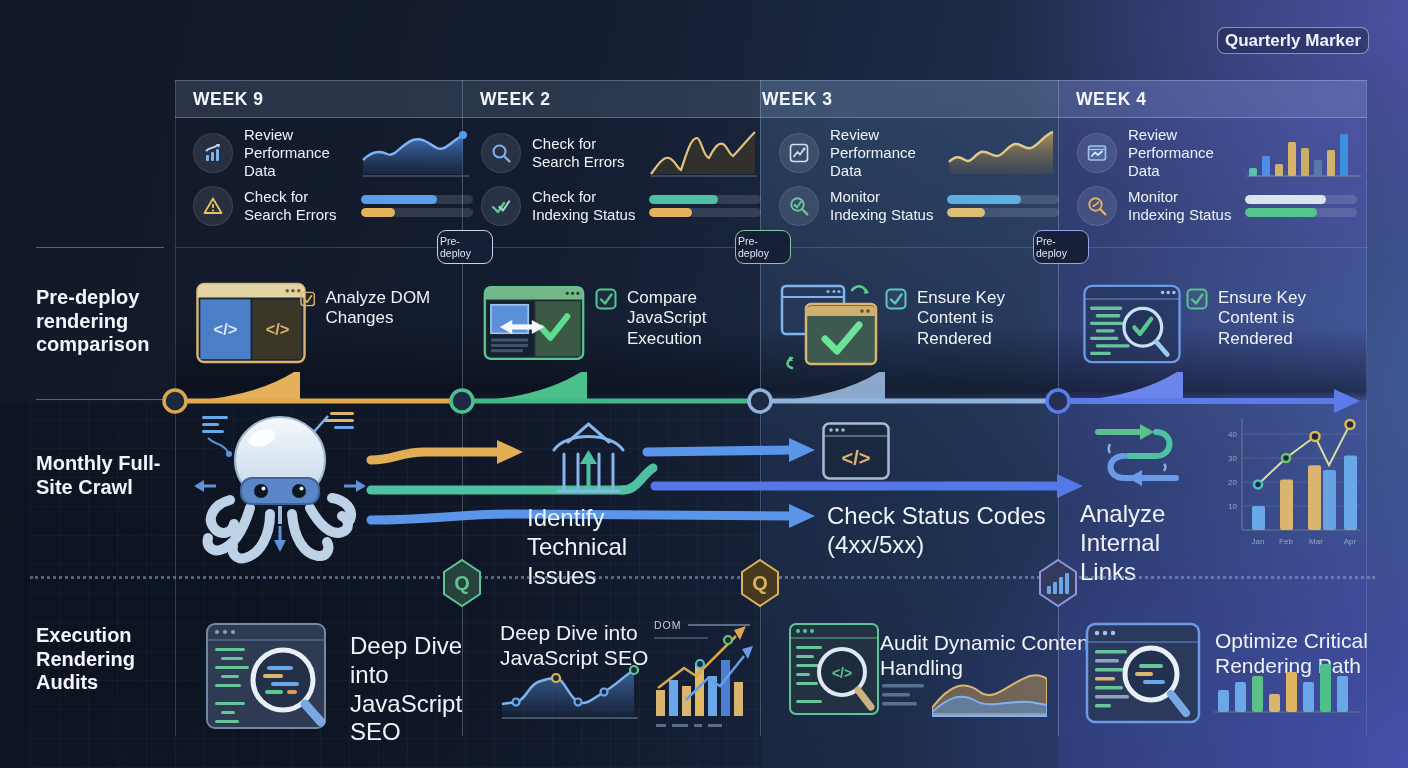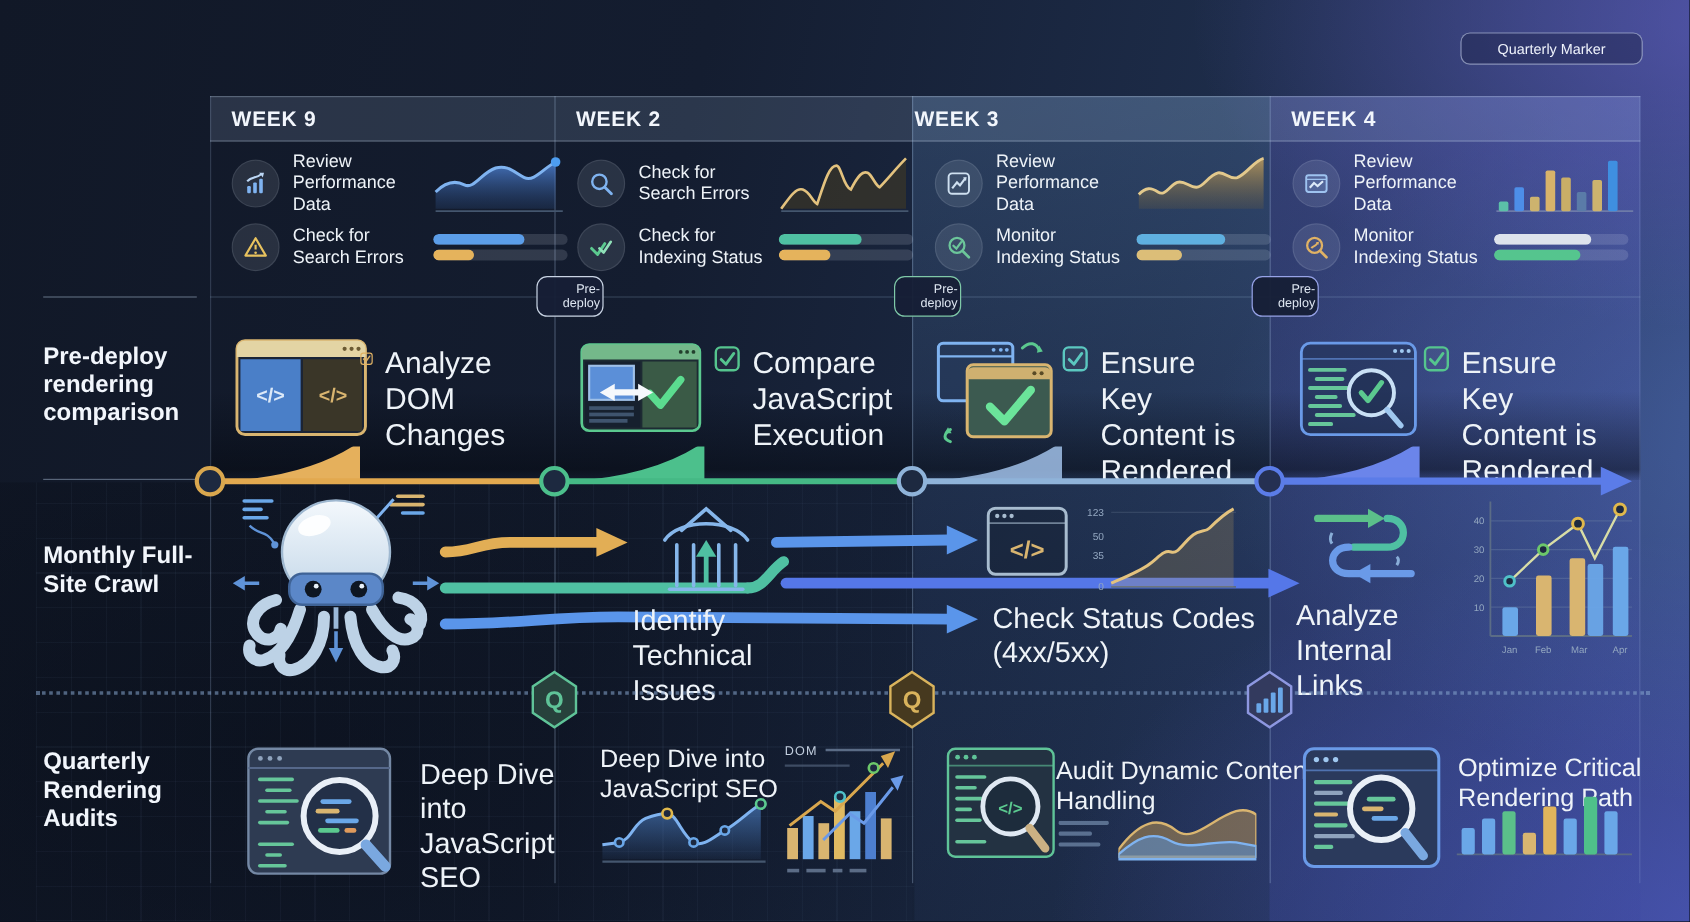--- a/index.html
+++ b/index.html
@@ -20,21 +20,21 @@
   .gridpat{left:30px;top:402px;width:732px;height:366px;opacity:.7;
     background-image:
       repeating-linear-gradient(0deg, rgba(125,155,195,.08) 0 1px, transparent 1px 29px),
       repeating-linear-gradient(90deg, rgba(125,155,195,.08) 0 1px, transparent 1px 29px);}
   .timeline-shadow{left:175px;top:326px;width:1192px;height:74px;
     background:linear-gradient(180deg, rgba(3,6,12,0) 0%, rgba(3,6,12,.48) 88%, rgba(3,6,12,.1) 100%);}
 
   h1{position:absolute;left:36px;top:18px;margin:0;font-size:30px;font-weight:700;letter-spacing:.3px;color:#f4f7fb;text-shadow:0 1px 3px rgba(0,0,0,.4);}
   .marker-pill{position:absolute;left:1217px;top:27px;width:150px;height:25px;border:1px solid rgba(210,220,245,.55);
     border-radius:8px;background:rgba(28,36,74,.45);display:flex;align-items:center;justify-content:center;
-    font-size:12px;color:#eef2fb;}
+    font-size:17px;color:#eef2fb;font-weight:bold;}
 
   
   .hdr-strip{left:175px;top:80px;width:1192px;height:36px;background:rgba(170,195,225,.16);
     border-top:1px solid rgba(205,222,242,.28);border-bottom:1px solid rgba(205,222,242,.30);}
   .vline{width:1px;top:80px;height:656px;background:rgba(165,192,225,.32);}
   .vline.edge{background:rgba(165,192,225,.20);}
   .hline-row{left:175px;top:247px;width:1192px;height:1px;background:rgba(165,192,225,.22);}
   .week-h{top:85px;height:28px;display:flex;align-items:center;padding-left:18px;
     font-size:17.5px;font-weight:700;letter-spacing:.6px;color:#f2f6fc;}
 
@@ -46,23 +46,23 @@
   .task{display:flex;align-items:center;gap:11px;}
   .icirc{width:38px;height:38px;border-radius:50%;background:rgba(235,243,252,.10);
     border:1px solid rgba(235,243,252,.10);display:flex;align-items:center;justify-content:center;flex:0 0 38px;}
   .tlabel{flex:0 0 106px;font-size:15px;line-height:1.18;color:#eef3f8;}
   .tviz{flex:0 0 114px;}
   .ptrack{width:112px;height:9px;border-radius:5px;background:rgba(235,243,252,.14);margin:4px 0;overflow:hidden;}
   .pfill{height:9px;border-radius:5px;}
 
   
   .cb-label{display:flex;align-items:flex-start;gap:10px;}
-  .r2label{font-size:25px;line-height:1.2;color:#eef3f8;}
+  .r2label{font-size:17px;line-height:1.2;color:#eef3f8;}
   .predeploy{width:50px;padding:4px 2px;border-radius:9px;background:rgba(22,31,54,.95);
-    text-align:right;font-size:10.5px;line-height:1.15;color:#dfe7f2;margin-left:10px;}
+    text-align:left;font-size:10.5px;line-height:1.15;color:#dfe7f2;}
 
   
   .r34label{font-size:24px;line-height:1.2;color:#eef3f8;}
 
   
   .dotdiv{left:30px;top:576px;width:1345px;border-top:3px dotted rgba(135,165,205,.55);height:0;}
 
   svg{display:block;}
   svg text{font-family:"Liberation Sans", sans-serif;}
 </style>
@@ -97,21 +97,21 @@
       <span>WEEK 3</span>
     </div>
   <div class="abs week-h" style="left:1058px;width:309px">
       <span>WEEK 4</span>
     </div>
 
   <div class="abs lbl-div" style="top:247px"></div>
   <div class="abs rowlbl" style="top:286px">Pre-deploy rendering comparison</div>
   <div class="abs lbl-div" style="top:399px"></div>
   <div class="abs rowlbl" style="top:452px">Monthly Full-Site Crawl</div>
-  <div class="abs rowlbl" style="top:624px">Quarterly Rendering Audits</div>
+  <div class="abs rowlbl" style="top:624px">Execution Rendering Audits</div>
 
   <div class="abs task" style="left:193px;top:126px;width:258px">
     <div class="icirc">
       <svg width="20" height="20" viewBox="0 0 20 20">
           <g fill="#7fb3f0">
             <rect x="3" y="12" width="3" height="6" rx="1"></rect>
             <rect x="8" y="9" width="3" height="9" rx="1"></rect>
             <rect x="13" y="6" width="3" height="12" rx="1"></rect>
           </g>
           <path d="M3,8 C7,4 10,6 15,2" stroke="#bcd7f5" stroke-width="1.8" fill="none"></path>
@@ -488,32 +488,20 @@
     <svg width="68" height="58" viewBox="0 0 68 58">
       <rect x="1.5" y="1.5" width="65" height="55" rx="6" stroke="#a8bccf" stroke-width="2.5" fill="rgba(20,30,45,.4)"></rect>
       <circle cx="9" cy="8" r="1.8" fill="#a8bccf"></circle>
         <circle cx="15" cy="8" r="1.8" fill="#a8bccf"></circle>
         <circle cx="21" cy="8" r="1.8" fill="#a8bccf"></circle>
       <line x1="1.5" y1="14" x2="66.5" y2="14" stroke="#a8bccf" stroke-width="1.5" opacity=".6"></line>
       <text x="34" y="43" text-anchor="middle" font-size="20" font-weight="bold" fill="#d9b570">&lt;/&gt;</text>
     </svg>
   </div>
 
-  <div class="abs" style="left:900px;top:414px">
-    <svg width="135" height="90" viewBox="0 0 135 90">
-      <text x="20" y="16" text-anchor="end" font-size="8.5" fill="#93a7c0">123</text>
-      <text x="20" y="36" text-anchor="end" font-size="8.5" fill="#93a7c0">50</text>
-      <text x="20" y="52" text-anchor="end" font-size="8.5" fill="#93a7c0">35</text>
-      <text x="20" y="78" text-anchor="end" font-size="8.5" fill="#93a7c0">0</text>
-      <line x1="26" y1="13" x2="130" y2="13" stroke="#5b6c86" stroke-width="1" opacity=".35"></line>
-      <line x1="26" y1="75" x2="130" y2="75" stroke="#5b6c86" stroke-width="1.5"></line>
-      <path d="M26,72 C40,66 50,62 58,56 C66,50 70,44 76,46 C82,48 86,38 94,32 C100,27 104,30 108,26 C116,18 124,12 128,10 L128,75 L26,75 Z" fill="rgba(200,165,85,.22)"></path>
-      <path d="M26,72 C40,66 50,62 58,56 C66,50 70,44 76,46 C82,48 86,38 94,32 C100,27 104,30 108,26 C116,18 124,12 128,10" stroke="#e3c27e" stroke-width="2.5" fill="none"></path>
-    </svg>
-  </div>
   <div class="abs r34label" style="left:827px;top:502px;width:230px">Check Status Codes (4xx/5xx)</div>
 
   <div class="abs" style="left:1090px;top:420px">
     <svg width="95" height="72" viewBox="0 0 95 72">
       <path d="M8,12 H50" stroke="#5bc08a" stroke-width="6" fill="none" stroke-linecap="round"></path>
       <polygon points="50,4 64,12 50,20" fill="#5bc08a"></polygon>
       <path d="M66,12 C84,12 84,36 66,36 H38" stroke="#4fc0a2" stroke-width="6" fill="none" stroke-linecap="round"></path>
       <path d="M86,58 H34 C16,58 16,36 34,36" stroke="#6a9ae8" stroke-width="6" fill="none" stroke-linecap="round"></path>
       <polygon points="52,50 38,58 52,66" fill="#6a9ae8"></polygon>
       <path d="M20,24 C18,28 18,30 20,33" stroke="#9fc8f0" stroke-width="2.5" fill="none" opacity=".8"></path>

